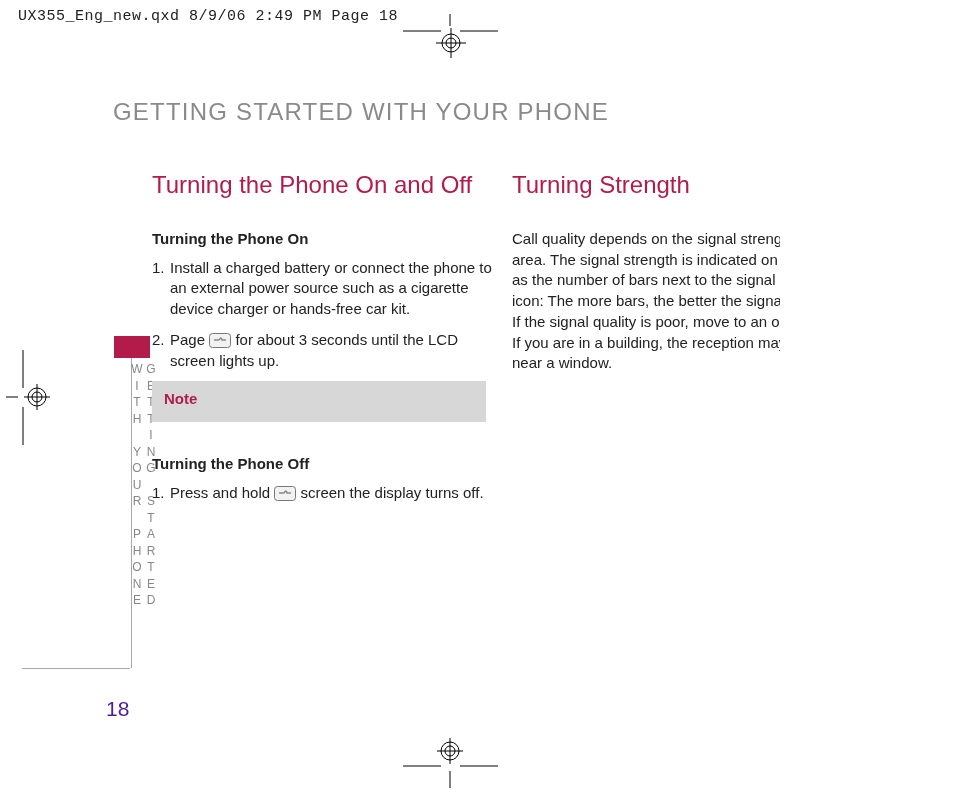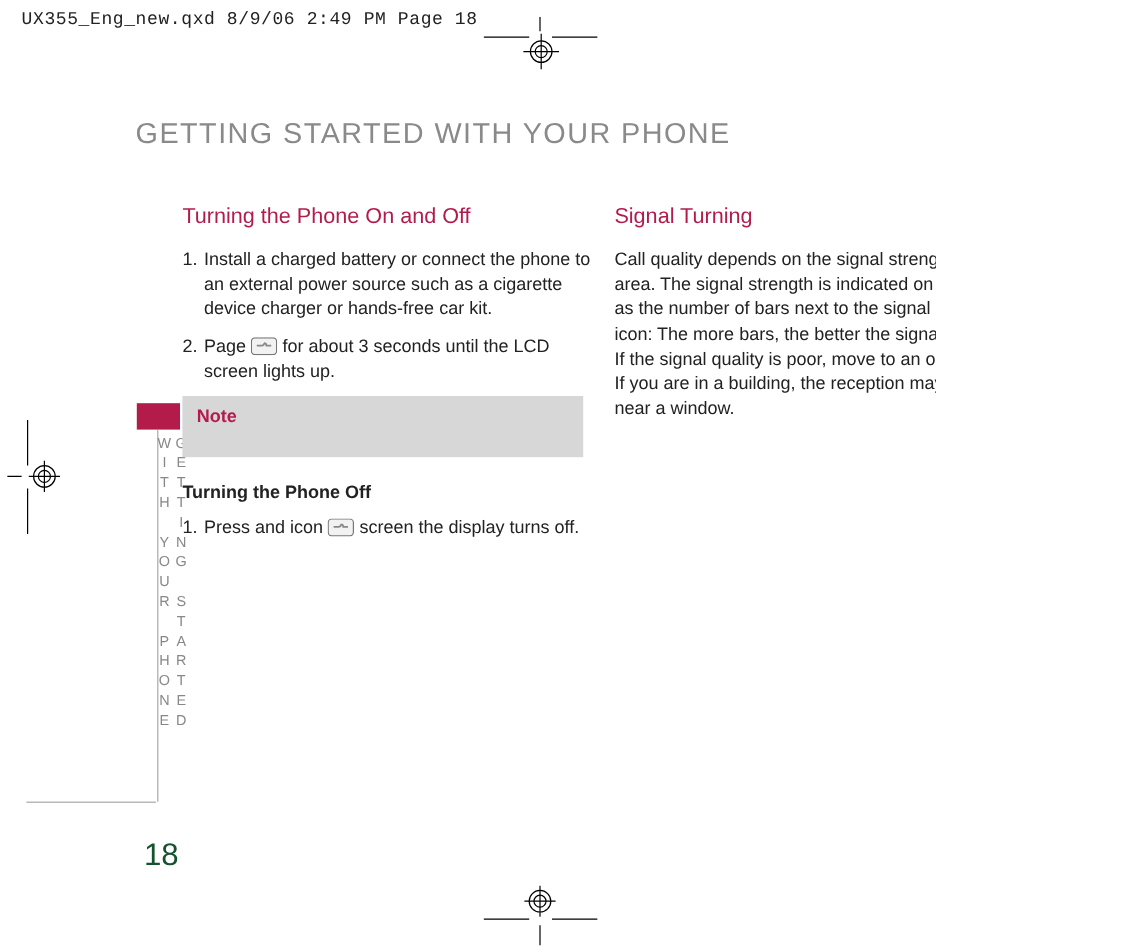--- a/index.html
+++ b/index.html
@@ -7,31 +7,31 @@
   .slug{position:absolute;top:8px;left:18px;font-family:"Courier New",monospace;font-size:15px;letter-spacing:.5px;color:#222;}
   .reg{position:absolute;width:20px;height:20px;}
   .reg-top{top:8px;left:454px;}
   .reg circle{stroke:#000;fill:none;stroke-width:1;}
   .reg line{stroke:#000;stroke-width:1;}
 
   .title{position:absolute;top:98px;left:113px;font-size:24px;letter-spacing:1.2px;color:#8a8a8a;font-weight:400;}
   .sidetab{position:absolute;top:336px;left:114px;width:36px;height:22px;background:#b31b4b;}
   .sidehair{position:absolute;top:358px;left:131px;width:1px;height:310px;background:#a8a8a8;}
   .sidetext{position:absolute;top:362px;left:138px;width:20px;height:300px;color:#888;font-size:12px;letter-spacing:2.5px;writing-mode:vertical-rl;text-orientation:upright;}
-  .pagenum{position:absolute;top:697px;left:120px;font-size:26px;color:#14532d;}
+  .pagenum{position:absolute;top:697px;left:106px;font-size:21px;color:#4c1d95;}
 
   .col{position:absolute;top:168px;width:340px;font-size:15px;line-height:1.38;color:#222;}
   .colL{left:152px;}
   .colR{left:512px;}
-  .hred{color:#b31b4b;font-size:18px;font-weight:400;margin-bottom:14px;}
+  .hred{color:#b31b4b;font-size:24px;font-weight:400;margin-bottom:28px;}
   .sub{font-weight:700;font-size:15px;margin-top:6px;margin-bottom:8px;}
   .li{display:flex;margin-bottom:10px;}
   .li .n{flex:0 0 18px;}
   .li .t{flex:1;}
-  .note{background:#d7d7d7;padding:8px 12px 20px;margin-top:6px;margin-bottom:20px;width:310px;}
+  .note{background:#d7d7d7;padding:8px 12px 10px;margin-top:6px;margin-bottom:32px;width:310px;}
   .note-h{color:#b31b4b;font-weight:700;margin-bottom:2px;}
   .key{display:inline-block;vertical-align:middle;}
   .key svg{display:block;}
   .phline{position:absolute;top:668px;left:22px;height:1px;width:108px;background:#a8a8a8;}
 </style>
 </head>
 <body>
 
 <div class="page">
 
@@ -83,20 +83,21 @@
 
   <div class="sidetab"></div>
   <div class="sidehair"></div>
   <div class="sidetext">GETTING STARTED WITH YOUR PHONE</div>
   <div class="phline"></div>
   <div class="pagenum">18</div>
 
   <div class="col colL">
     <div class="hred">Turning the Phone On and Off</div>
 
+    <div class="sub">Turning the Phone On</div>
     <div class="li">
       <div class="n">1.</div>
       <div class="t">Install a charged battery or connect the phone to an external power source such as a cigarette device charger or hands-free car kit.</div>
     </div>
     <div class="li">
       <div class="n">2.</div>
       <div class="t">
         <span>Page </span>
         <span class="key">
           <svg width="22" height="15">
@@ -109,30 +110,30 @@
     </div>
 
     <div class="note">
       <div class="note-h">Note</div>
     </div>
 
     <div class="sub">Turning the Phone Off</div>
     <div class="li">
       <div class="n">1.</div>
       <div class="t">
-        <span>Press and icon </span>
+        <span>Press and hold </span>
         <span class="key">
           <svg width="22" height="15">
               <rect x="0.5" y="0.5" width="21" height="14" rx="3" fill="#f2f2f2" stroke="#777"></rect>
               <path d="M5 7 h4 a2 2 0 0 0 2 -2 v-0 M11 5 a2 2 0 0 1 2 2 h4" stroke="#888" fill="none" stroke-width="1.4"></path>
             </svg>
         </span>
         <span> screen the display turns off.</span>
       </div>
     </div>
   </div>
 
   <div class="col colR">
-    <div class="hred">Signal Turning</div>
+    <div class="hred">Turning Strength</div>
     <div>Call quality depends on the signal strength in your area. The signal strength is indicated on the screen as the number of bars next to the signal strength icon: The more bars, the better the signal strength. If the signal quality is poor, move to an open area. If you are in a building, the reception may be better near a window.</div>
   </div>
 
 </div>
 
 </body></html>

